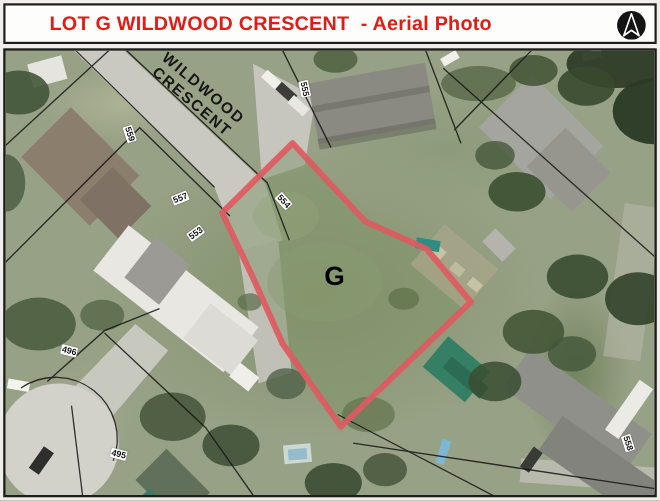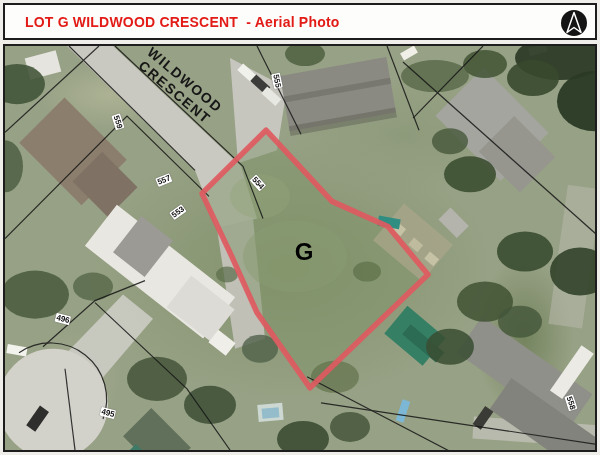--- a/index.html
+++ b/index.html
@@ -2,22 +2,22 @@
 <html><head>
 <meta charset="utf-8">
 <style>
   html,body{margin:0;padding:0;}
   body{width:600px;height:455px;position:relative;overflow:hidden;
        background:#efeeeb;font-family:"Liberation Sans",sans-serif;}
   
   .header{position:absolute;left:3px;top:3px;right:3px;height:37px;
           background:#fdfdfb;border:2px solid #1d1d1d;box-sizing:border-box;
           display:flex;align-items:center;}
-  .title{color:#e31b17;font-weight:bold;font-size:14px;letter-spacing:.2px;
-         padding-left:20px;white-space:pre;}
+  .title{color:#e31b17;font-weight:bold;font-size:18px;letter-spacing:.2px;
+         padding-left:40px;white-space:pre;}
   .north{position:absolute;right:7px;top:4px;width:28px;height:28px;}
   
   .map{position:absolute;left:3px;top:44px;right:3px;bottom:3px;
        border:2px solid #1d1d1d;box-sizing:border-box;overflow:hidden;
        background-color:#97a185;
        background-image:
          radial-gradient(closest-side at 18% 12%,#adb294 0%,rgba(173,178,148,0) 70%),
          radial-gradient(closest-side at 68% 22%,#8e9b7b 0%,rgba(142,155,123,0) 65%),
          radial-gradient(closest-side at 48% 55%,#82926b 0%,rgba(130,146,107,0) 72%),
          radial-gradient(closest-side at 88% 72%,#74845e 0%,rgba(116,132,94,0) 70%),

